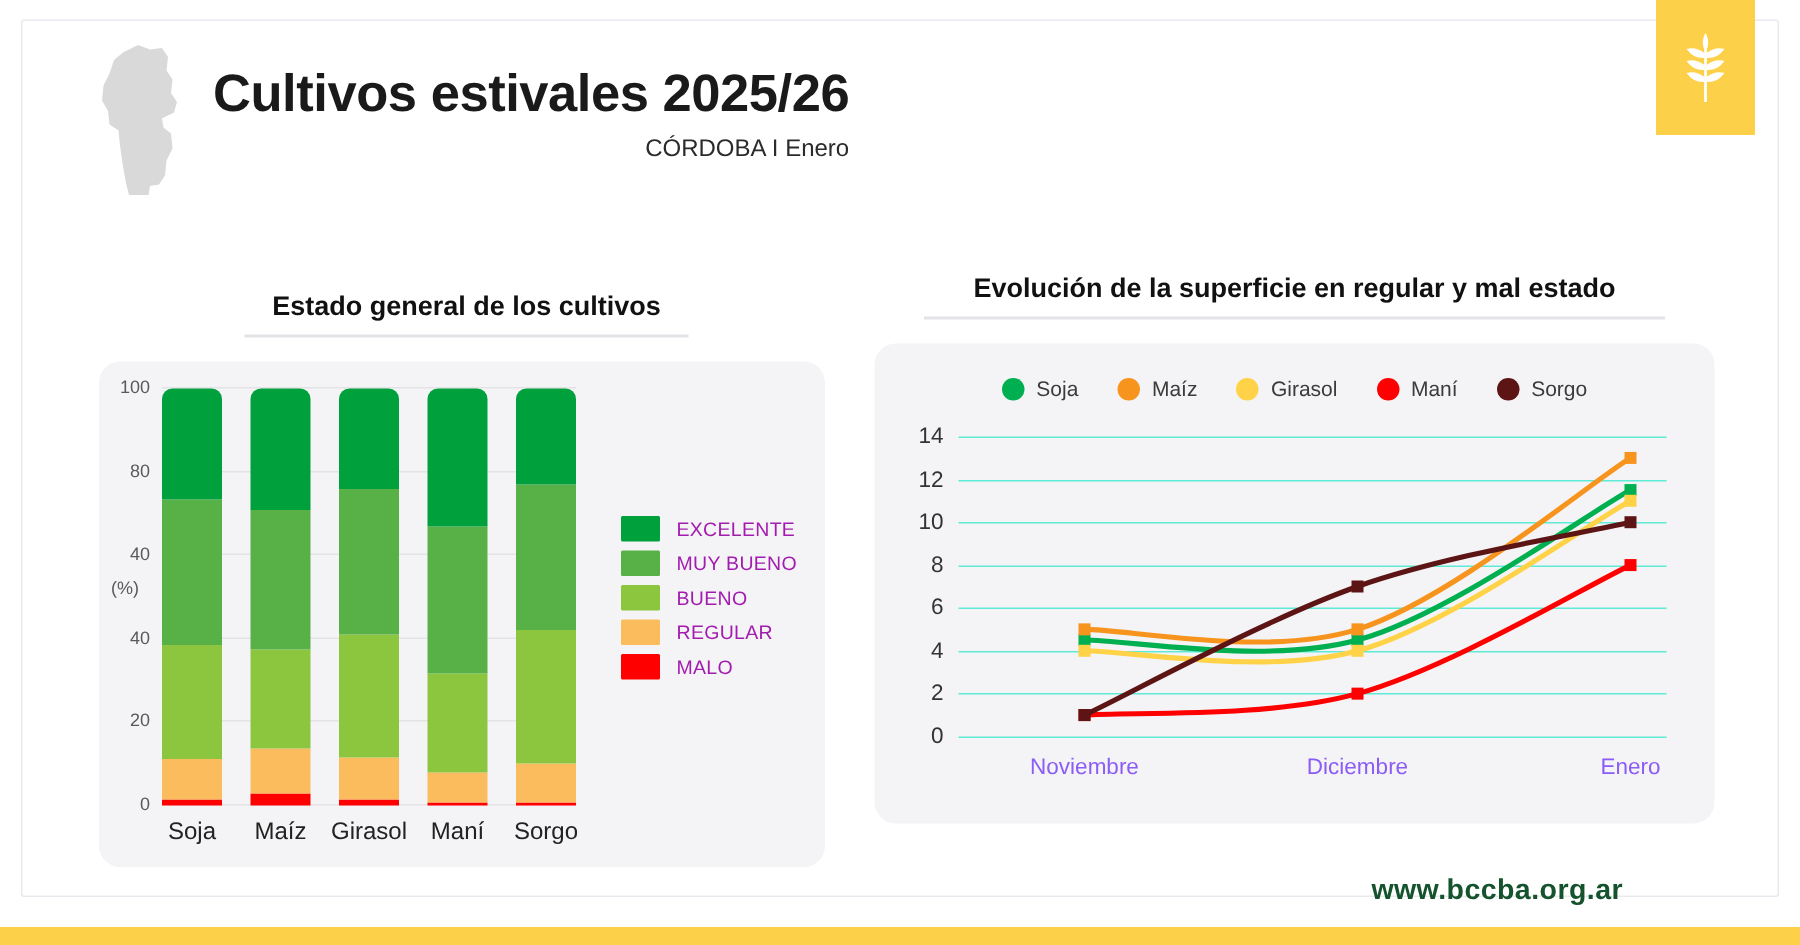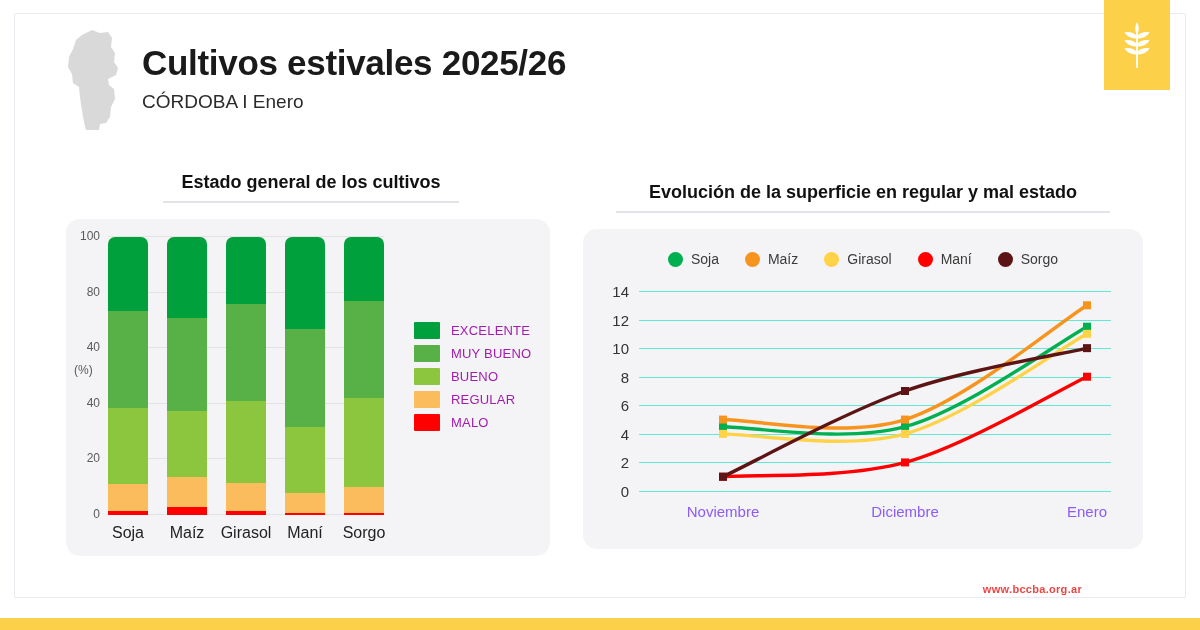--- a/index.html
+++ b/index.html
@@ -32,33 +32,33 @@
 
   
   .header { position: absolute; left: 0; top: 0; width: 100%; height: 150px; }
   .map-silhouette { position: absolute; left: 62px; top: 27px; width: 62px; height: 110px; }
   .title-block { position: absolute; left: 142px; top: 44px; }
   .main-title {
     font-size: 35px; font-weight: bold; color: #1a1a1a;
     letter-spacing: -0.3px; line-height: 1.1; white-space: nowrap;
   }
   .sub-title {
-    font-size: 19px; color: #2b2b2b; margin-top: 8px;
-    font-weight: normal; white-space: nowrap;
+    font-size: 16px; color: #2b2b2b; margin-top: 8px;
+    font-weight: normal; white-space: nowrap; text-align: right;
   }
 
   
   .panel-title {
     font-size: 18px; font-weight: bold; color: #111111;
     text-align: center; white-space: nowrap;
   }
   .title-rule { height: 2px; background: #e4e4e8; margin: 8px auto 0; }
 
   
-  .left-wrap { position: absolute; left: 66px; top: 172px; width: 490px; }
+  .left-wrap { position: absolute; left: 66px; top: 194px; width: 490px; }
   .left-wrap .title-rule { width: 296px; }
   .left-plotbox {
     position: relative; margin-top: 16px;
     width: 484px; height: 337px;
     background: #f4f4f6; border-radius: 14px;
   }
   .axis-label-pct {
     position: absolute; left: 8px; top: 144px;
     font-size: 12px; color: #5a5a5a;
   }
@@ -119,21 +119,21 @@
   }
   .lxtick {
     position: absolute; top: 100%; margin-top: 12px;
     transform: translateX(-50%);
     font-size: 15px; color: #8b5cf6; white-space: nowrap;
   }
 
   
   .footer-url {
     position: absolute; right: 22px; top: 583px;
-    font-size: 11px; font-weight: bold; color: #ef4444;
+    font-size: 19px; font-weight: bold; color: #14532d;
     letter-spacing: .3px;
   }
   .footer-bar {
     position: absolute; left: 0; top: 618px; width: 1200px; height: 12px;
     background: #FCD149;
   }
 </style>
 </head>
 <body>
 

